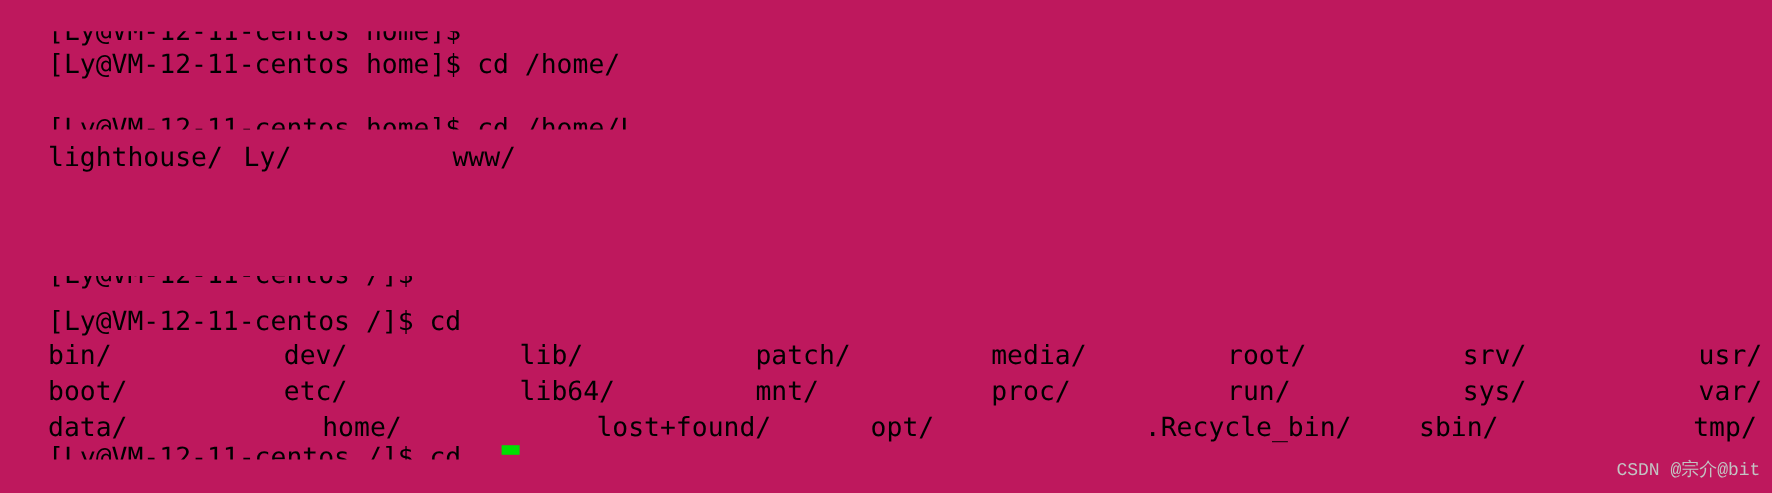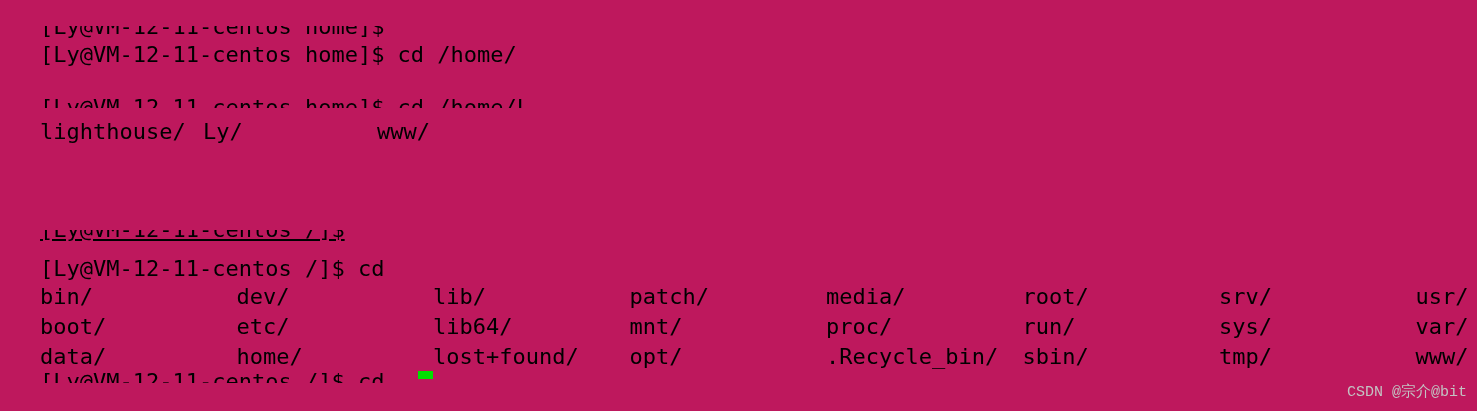--- a/index.html
+++ b/index.html
@@ -22,21 +22,21 @@
     line-height:inherit;
   }
   .abs{position:absolute;left:40px;text-align:center;}
   
   .clip{position:absolute;left:40px;overflow:hidden;}
   .clip-top    {top:26px;height:14px;}
   .clip-top    pre{margin-top:-14px;}
   .clip-mid-a  {top:97px;height:11px;}
   .clip-mid-a  pre{margin-top:-4px;}
   .clip-mid-b  {top:230px;height:13px;}
-  .clip-mid-b  pre{margin-top:-15px;text-decoration:underline;}
+  .clip-mid-b  pre{margin-top:-15px;}
   .clip-bottom {top:371px;height:12px;}
   .clip-bottom pre{margin-top:-4px;}
 
   .line-home-prompt{top:40px;}
   .line-root-prompt{top:254px;}
 
   .home-completions{
     position:absolute;left:40px;top:70px;
     display:grid;
     grid-template-columns:163px 174px auto;
@@ -45,21 +45,21 @@
   }
   .dir-grid{
     position:absolute;left:40px;
     width:1437px;
     display:grid;
     grid-template-columns:repeat(7,196.5px) auto;
     white-space:pre;
   }
   .row-1{top:282px;}
   .row-2{top:312px;}
-  .row-3{top:342px;}
+  .row-3{top:342px;gap:32px;}
 
   .cursor-block{
     position:absolute;
     left:418px;top:371px;
     width:15px;height:8px;
   }
   .watermark{
     position:absolute;
     right:10px;top:384px;
     font-family:Liberation Mono, monospace;

